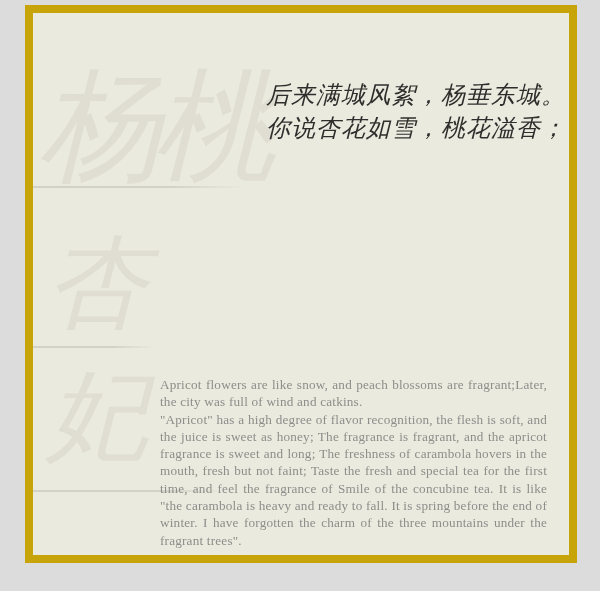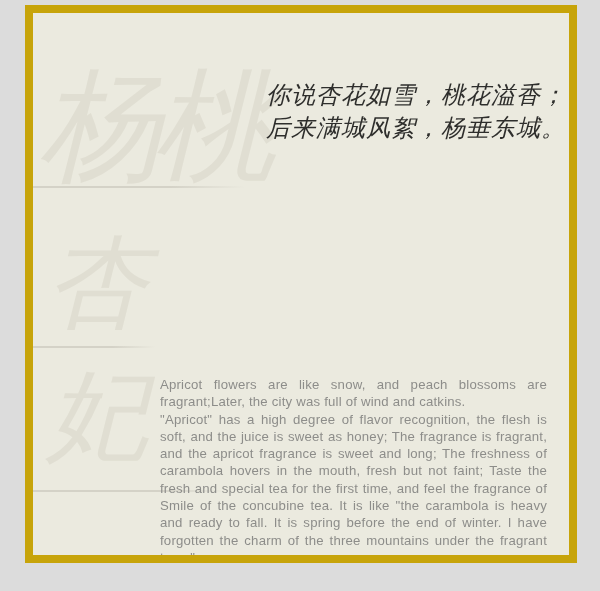--- a/index.html
+++ b/index.html
@@ -87,23 +87,23 @@
 
   <div class="wm wm-top" style="color: rgb(224, 222, 210);">杨桃</div>
   <div class="wm wm-mid" style="color: rgb(224, 222, 210);">杏</div>
   <div class="wm wm-bot" style="color: rgb(224, 222, 210);">妃</div>
 
   <div class="divider d1"></div>
   <div class="divider d2"></div>
   <div class="divider d3"></div>
 
   <div class="calligraphy" style="color: rgb(46, 46, 44);">
+    <div>后来满城风絮，杨垂东城。</div>
     <div>你说杏花如雪，桃花溢香；</div>
-    <div>后来满城风絮，杨垂东城。</div>
   </div>
 
 
-  <div class="en-paragraphs" style="color: rgb(141, 141, 138);">
+  <div class="en-paragraphs" style="color: rgb(141, 141, 138); font-family: Liberation Serif, serif;">
     <p>Apricot flowers are like snow, and peach blossoms are fragrant;Later, the city was full of wind and catkins.</p>
     <p>"Apricot" has a high degree of flavor recognition, the flesh is soft, and the juice is sweet as honey; The fragrance is fragrant, and the apricot fragrance is sweet and long; The freshness of carambola hovers in the mouth, fresh but not faint; Taste the fresh and special tea for the first time, and feel the fragrance of Smile of the concubine tea. It is like "the carambola is heavy and ready to fall. It is spring before the end of winter. I have forgotten the charm of the three mountains under the fragrant trees".</p>
   </div>
 
 </div>
 
 </body></html>

